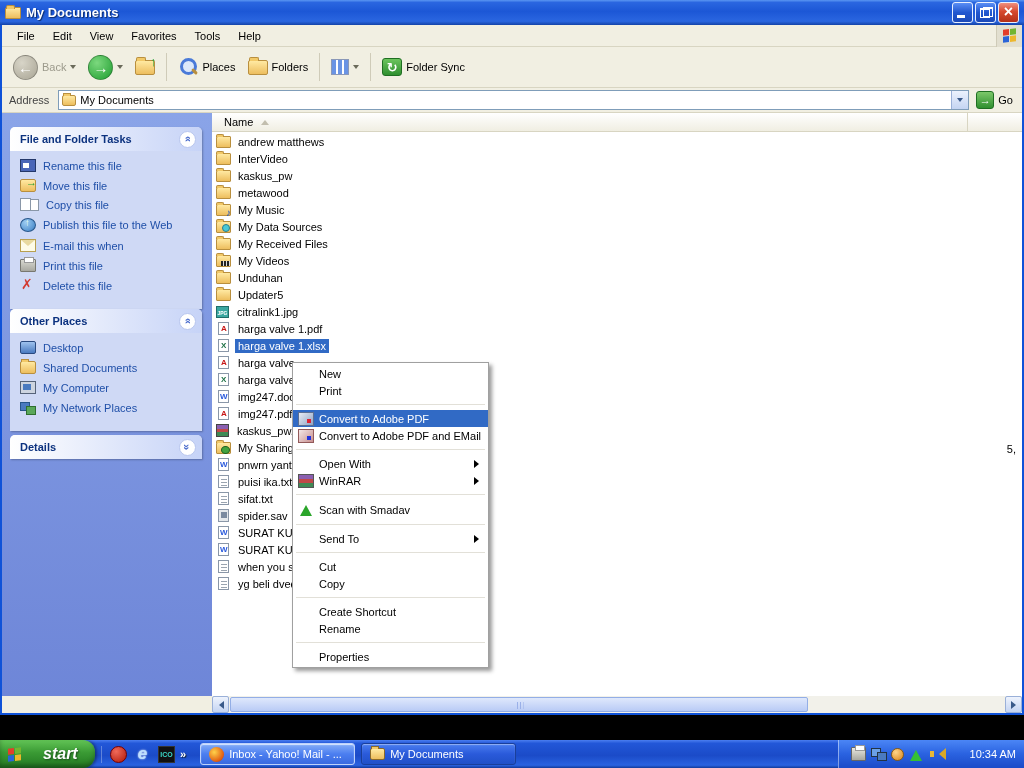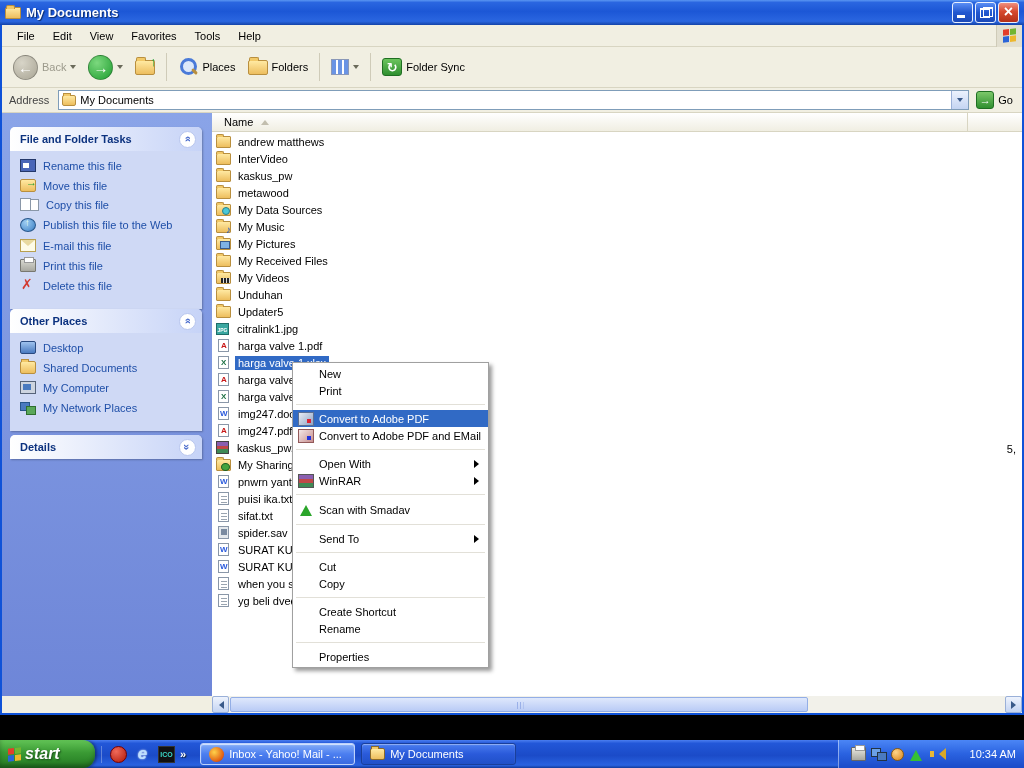--- a/index.html
+++ b/index.html
@@ -185,21 +185,21 @@
   .sthumb{position:absolute;left:18px;width:578px;height:15px;top:1px;border-radius:2px;
     background:linear-gradient(#dfe8fc,#b9cbf5);border:1px solid #93aee6;cursor:grab}
   .sthumb::after{content:"";position:absolute;left:50%;top:4px;width:9px;height:7px;transform:translateX(-50%);
     background:repeating-linear-gradient(90deg,#9ab0e8 0 1px,transparent 1px 3px)}
 
   
   .taskbar{position:absolute;left:0;top:740px;width:1024px;height:28px;
     background:linear-gradient(180deg,#4b7ef0 0%,#2257d8 12%,#1b4bc8 55%,#2a62e0 90%,#123a9a 100%);display:flex;align-items:center}
   .startbtn{height:28px;width:95px;border-radius:0 12px 12px 0;cursor:pointer;
     background:linear-gradient(180deg,#62c456 0%,#3a9a34 45%,#2b8528 80%,#1f6f20 100%);
-    display:flex;align-items:center;gap:3px;padding-left:8px;box-shadow:inset 0 -3px 5px rgba(0,0,0,.25),2px 0 3px rgba(0,0,0,.35)}
+    display:flex;align-items:center;gap:21px;padding-left:8px;box-shadow:inset 0 -3px 5px rgba(0,0,0,.25),2px 0 3px rgba(0,0,0,.35)}
   .startbtn .label{color:#fff;font-weight:bold;font-style:italic;font-size:16px;text-shadow:1px 1px 2px #1a4a1a}
   .ql{display:flex;align-items:center;gap:7px;padding:0 8px;border-left:1px solid rgba(255,255,255,.3);margin-left:6px}
   .qlic{width:17px;height:17px;cursor:pointer;position:relative}
   .ql-red{border-radius:50%;background:radial-gradient(circle at 35% 30%,#f06a5a,#b01808);border:1px solid #700}
   .ql-ie{color:#cfe4ff;font-size:17px;font-weight:bold;font-style:italic;line-height:16px;text-align:center}
   .ql-ie::after{content:"e";color:#bfe0ff;text-shadow:0 0 2px #fff}
   .ql-ico{background:#111;border:1px solid #333;color:#3ad8c8;font-size:7px;font-weight:bold;
     display:flex;align-items:center;justify-content:center}
   .ql-more{color:#fff;font-weight:bold;cursor:pointer;font-size:11px;margin-left:-2px;text-shadow:1px 1px 1px #123}
   .task{height:22px;margin-left:6px;border-radius:3px;display:flex;align-items:center;gap:5px;padding:0 8px;
@@ -337,21 +337,21 @@
               <span>Copy this file</span>
             </div>
 
             <div class="pitem">
               <span class="si si-publish"></span>
               <span>Publish this file to the Web</span>
             </div>
 
             <div class="pitem">
               <span class="si si-email"></span>
-              <span>E-mail this file</span>
+              <span>E-mail this when</span>
             </div>
 
             <div class="pitem">
               <span class="si si-print"></span>
               <span>Print this file</span>
             </div>
 
             <div class="pitem">
               <span class="si si-delete"></span>
               <span>Delete this file</span>
@@ -424,33 +424,29 @@
             <span class="fi fi-folder"></span>
             <span class="fname">kaskus_pw</span>
           </div>
 
           <div class="row">
             <span class="fi fi-folder"></span>
             <span class="fname">metawood</span>
           </div>
 
           <div class="row">
+            <span class="fi fi-music"></span>
+            <span class="fname">My Music</span>
+          </div>
+
+          <div class="row">
             <span class="fi fi-datasources"></span>
             <span class="fname">My Data Sources</span>
           </div>
 
-          <div class="row">
-            <span class="fi fi-music"></span>
-            <span class="fname">My Music</span>
-          </div>
-
-          <div class="row">
-            <span class="fi fi-pictures"></span>
-            <span class="fname">My Pictures</span>
-          </div>
 
           <div class="row">
             <span class="fi fi-folder"></span>
             <span class="fname">My Received Files</span>
           </div>
 
           <div class="row">
             <span class="fi fi-videos"></span>
             <span class="fname">My Videos</span>
           </div>

